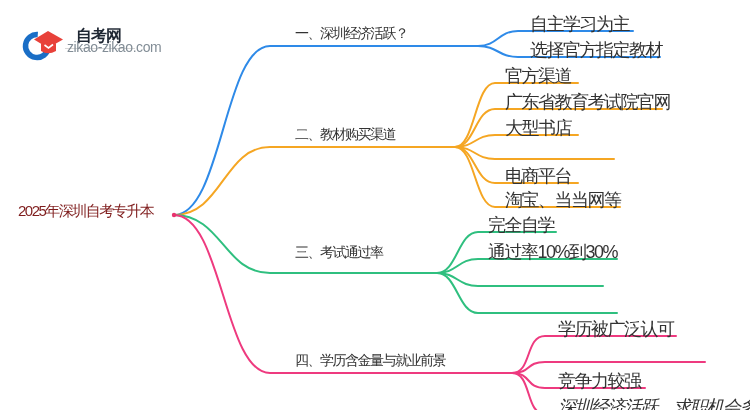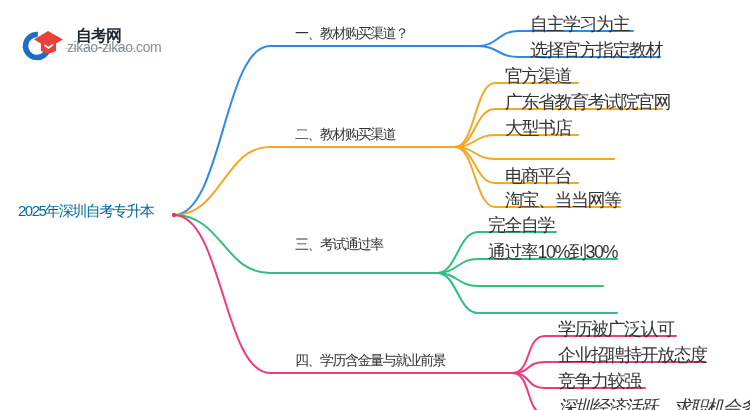--- a/index.html
+++ b/index.html
@@ -1,20 +1,20 @@
 <!DOCTYPE html>
 <html><head>
 <meta charset="utf-8">
 <style>
   html,body{margin:0;padding:0;background:#fff;}
   .stage{position:relative;width:750px;height:410px;overflow:hidden;background:#fff;
          font-family:"Liberation Sans",sans-serif;margin-top:8px;}
   svg.links{position:absolute;left:0;top:0;}
   .node{position:absolute;white-space:nowrap;color:#333;line-height:1.15;letter-spacing:-1.5px;}
-  .root{font-size:15px;color:#0369a1;}
+  .root{font-size:15px;color:#7f1d1d;}
   .blabel{font-size:14px;}
   .leaf{font-size:18px;}
   .logo{position:absolute;left:0;top:0;width:200px;height:70px;}
   .logo-title{position:absolute;left:76px;top:18px;font-size:16px;font-weight:bold;color:#1f2733;white-space:nowrap;letter-spacing:-1px;}
   .logo-divider{position:absolute;left:65px;top:40px;width:70px;height:1px;background:#d6d6d6;}
   .logo-domain{position:absolute;left:67px;top:31px;font-size:14px;color:#828d96;white-space:nowrap;letter-spacing:-0.4px;}
 </style>
 </head>
 <body>
 
@@ -52,33 +52,32 @@
       <path d="M41,35 L41,43 Q48,47.5 56,43 L56,35 Q48,40.5 41,35 Z" fill="#e8413a"></path>
       <path d="M44.5,37 L48.5,40 L53,36.5" fill="none" stroke="#fff" stroke-width="1.6"></path>
     </svg>
     <div class="logo-title">自考网</div>
     <div class="logo-divider"></div>
     <div class="logo-domain">zikao-zikao.com</div>
   </div>
 
   <div class="node root" style="left:18px;top:194px;">2025年深圳自考专升本</div>
 
-  <div class="node blabel" style="left:295px;top:17px;">一、教材购买渠道？</div>
+  <div class="node blabel" style="left:295px;top:17px;">一、深圳经济活跃？</div>
   <div class="node leaf" style="left:530px;top:6px;">自主学习为主</div>
   <div class="node blabel" style="left:295px;top:118px;">二、教材购买渠道</div>
 
   <div class="node leaf" style="left:530px;top:32px;">选择官方指定教材</div>
   <div class="node leaf" style="left:505px;top:58px;">官方渠道</div>
   <div class="node leaf" style="left:505px;top:84px;">广东省教育考试院官网</div>
   <div class="node leaf" style="left:505px;top:110px;">大型书店</div>
   <div class="node leaf" style="left:505px;top:158px;">电商平台</div>
   <div class="node leaf" style="left:505px;top:182px;">淘宝、当当网等</div>
 
-  <div class="node blabel" style="left:295px;top:228px;">三、考试通过率</div>
+  <div class="node blabel" style="left:295px;top:236px;">三、考试通过率</div>
   <div class="node leaf" style="left:488px;top:207px;">完全自学</div>
   <div class="node leaf" style="left:488px;top:234px;">通过率10%到30%</div>
 
   <div class="node leaf" style="left:558px;top:311px;">学历被广泛认可</div>
   <div class="node blabel" style="left:295px;top:344px;">四、学历含金量与就业前景</div>
-  <div class="node leaf" style="left:558px;top:337px;">企业招聘持开放态度</div>
   <div class="node leaf" style="left:558px;top:363px;">竞争力较强</div>
   <div class="node leaf" style="left:558px;top:389px;font-style:italic;">深圳经济活跃，求职机会多</div>
 </div>
 
 </body></html>

